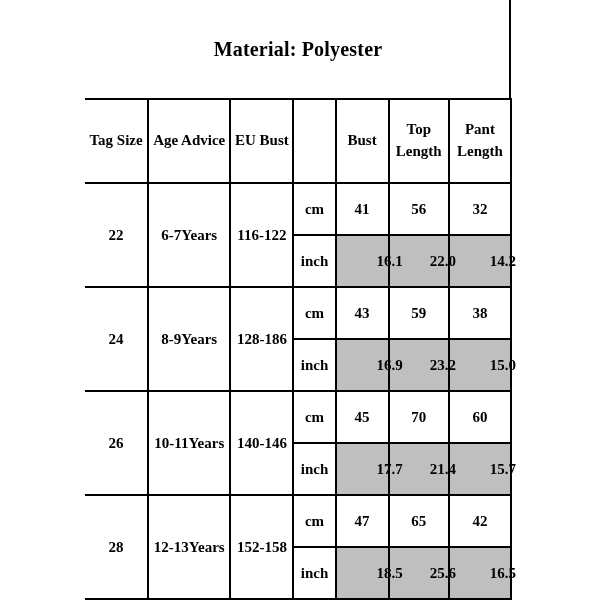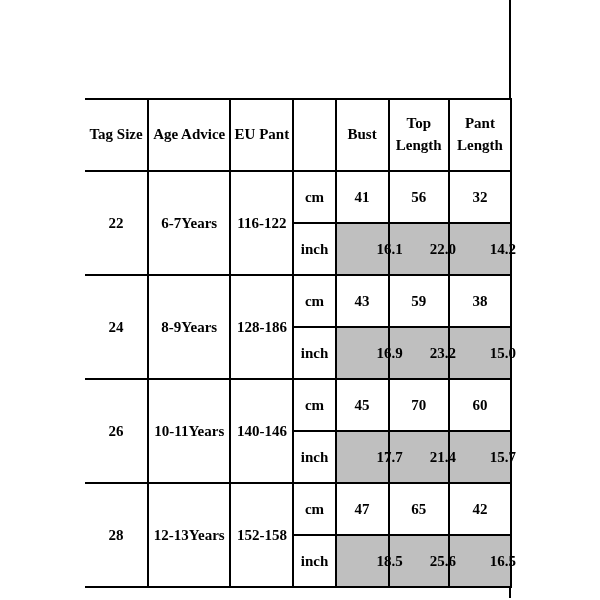--- a/index.html
+++ b/index.html
@@ -42,47 +42,50 @@
     border: 2px solid var(--border, #000000);
     text-align: center;
     vertical-align: middle;
     font-weight: bold;
     font-size: 15px;
     padding: 0 2px;
     background: #ffffff;
   }
   .size-chart th { line-height: 1.45; }
   .size-chart .first { border-left: none; }
-  .size-chart thead tr { height: 72px; margin-top: 8px; }
+  .size-chart thead tr { height: 84px; margin-top: 8px; }
   .size-chart tbody tr { height: 52px; }
   .size-chart td.hl { background: var(--hl, #bfbfbf); padding-left: 40px; }
 </style>
 </head>
 <body>
 
 <div class="page">
 
+  <div class="title-band">
+    <div class="title">Material: Polyester</div>
+  </div>
 
   <div class="edge-line"></div>
 
   <table class="size-chart">
     <colgroup>
       <col style="width:63px">
         <col style="width:82px">
         <col style="width:63px">
       <col style="width:42px">
         <col style="width:53px">
         <col style="width:60px">
         <col style="width:62px">
     </colgroup>
     <thead>
       <tr>
         <th class="first">Tag Size</th>
         <th>Age Advice</th>
-        <th>EU Pant</th>
+        <th>EU Bust</th>
         <th></th>
         <th>Bust</th>
         <th>Top Length</th>
         <th>Pant Length</th>
       </tr>
     </thead>
     <tbody>
 
       <tr>
         <td class="first" rowspan="2">22</td>

